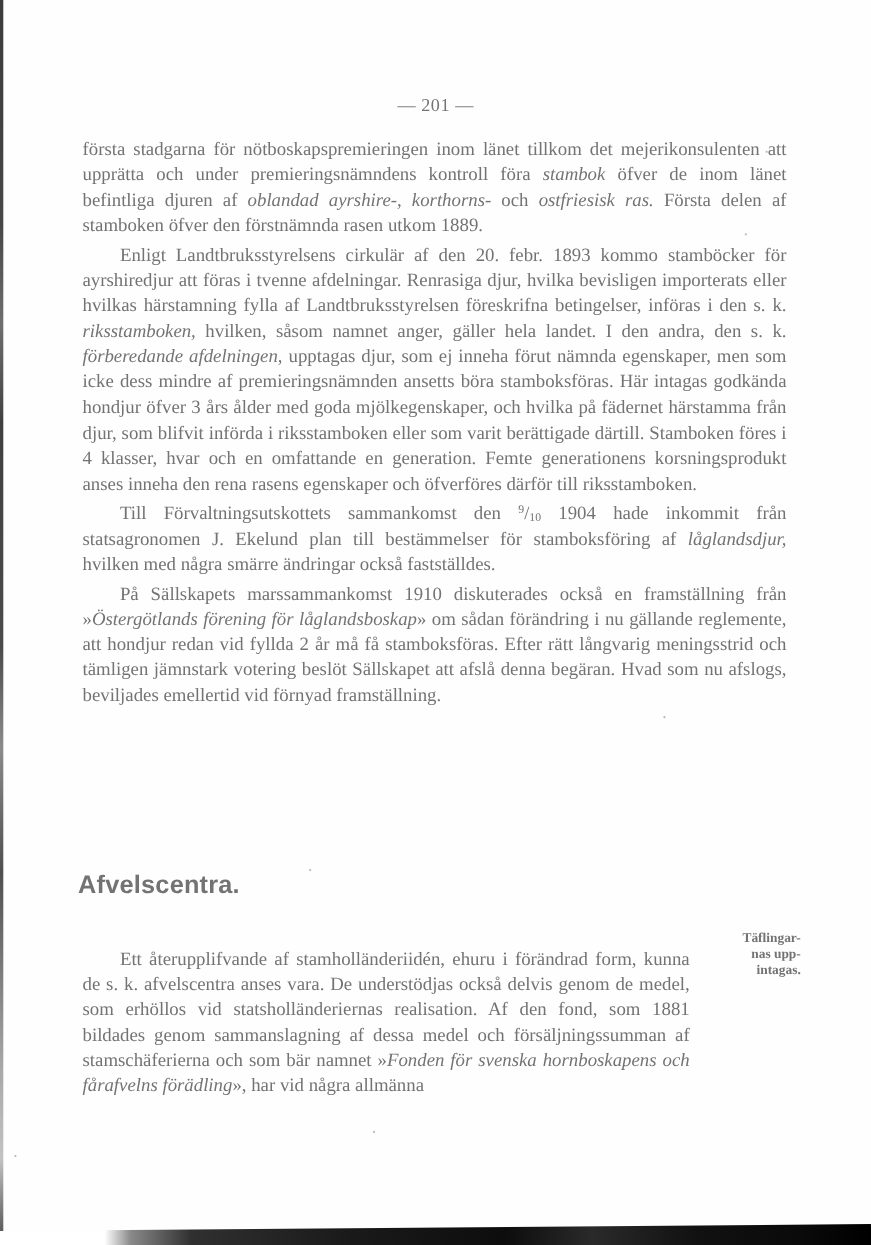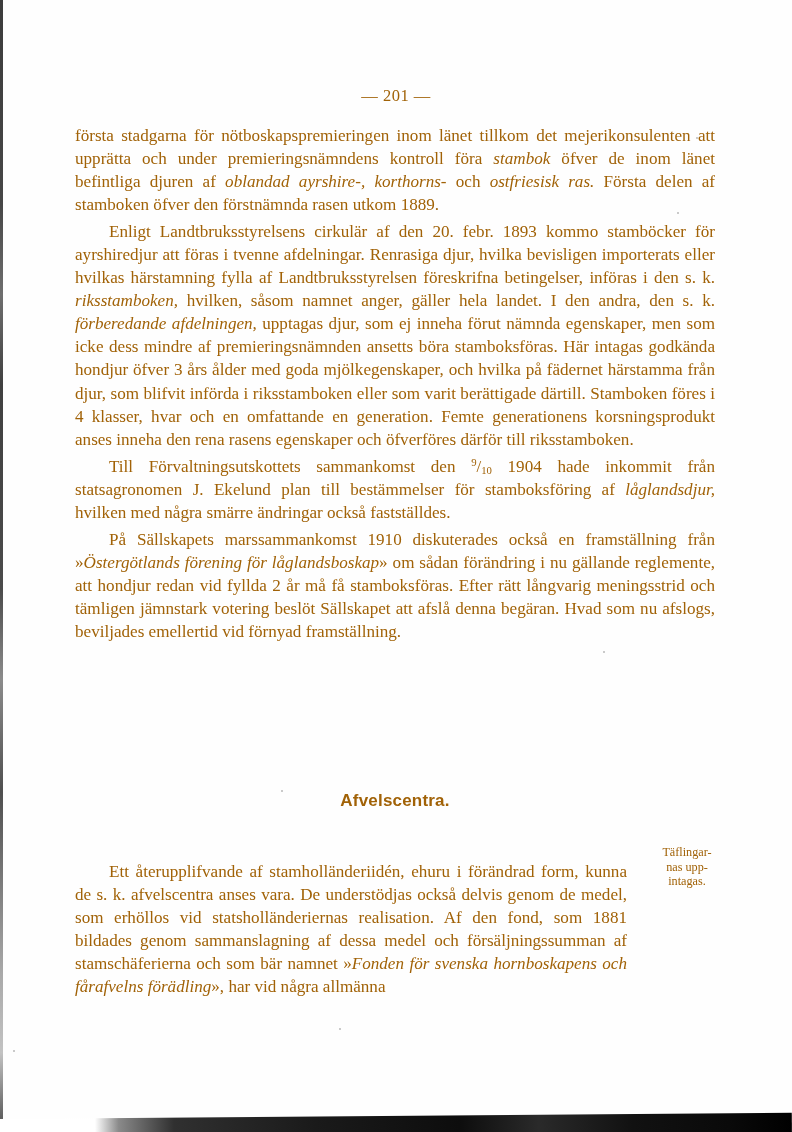--- a/index.html
+++ b/index.html
@@ -8,21 +8,21 @@
     padding: 0;
     background: #ffffff;
   }
   .page {
     position: relative;
     width: 792px;
     height: 1132px;
     background: #fefefe;
     overflow: hidden;
     font-family: "Liberation Serif", "DejaVu Serif", serif;
-    color: #a16207;
+    color: #737373;
   }
 
   
   .scan-edge-left {
     position: absolute;
     left: 0;
     top: 0;
     width: 3px;
     height: 1132px;
     background: linear-gradient(to bottom,
@@ -88,23 +88,22 @@
   .frac sup, .frac sub {
     font-size: 0.64em;
     line-height: 0;
   }
   .frac sup { vertical-align: 0.55em; }
   .frac sub { vertical-align: -0.18em; }
 
   h2.section-heading {
     margin: 0;
     font-family: "Liberation Sans", "DejaVu Sans", sans-serif;
-    font-size: 17px;
+    font-size: 23px;
     font-weight: bold;
-    text-align: center;
     letter-spacing: 0.2px;
   }
   .heading-wrap {
     position: absolute;
     left: 71px;
     top: 791px;
     width: 648px;
   }
 
   .lastpara {
@@ -112,24 +111,24 @@
     left: 71px;
     top: 856px;
     width: 560px;
   }
 
   .margin-note {
     position: absolute;
     left: 646px;
     top: 845px;
     width: 82px;
-    text-align: center;
+    text-align: right;
     font-size: 12.2px;
     line-height: 14.6px;
-    font-weight: normal;
+    font-weight: bold;
     font-family: "Liberation Serif", "DejaVu Serif", serif;
   }
   .margin-note div { white-space: nowrap; }
 </style>
 </head>
 <body>
 
 <div class="page">
 
   <div class="scan-edge-left"></div>

